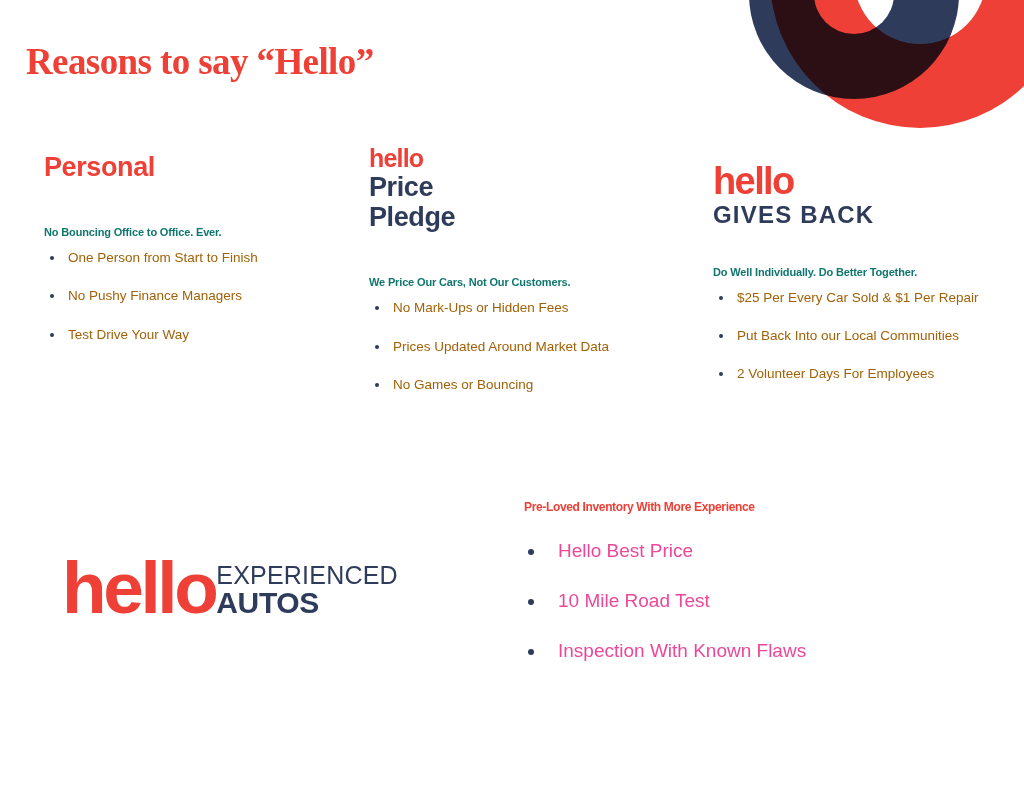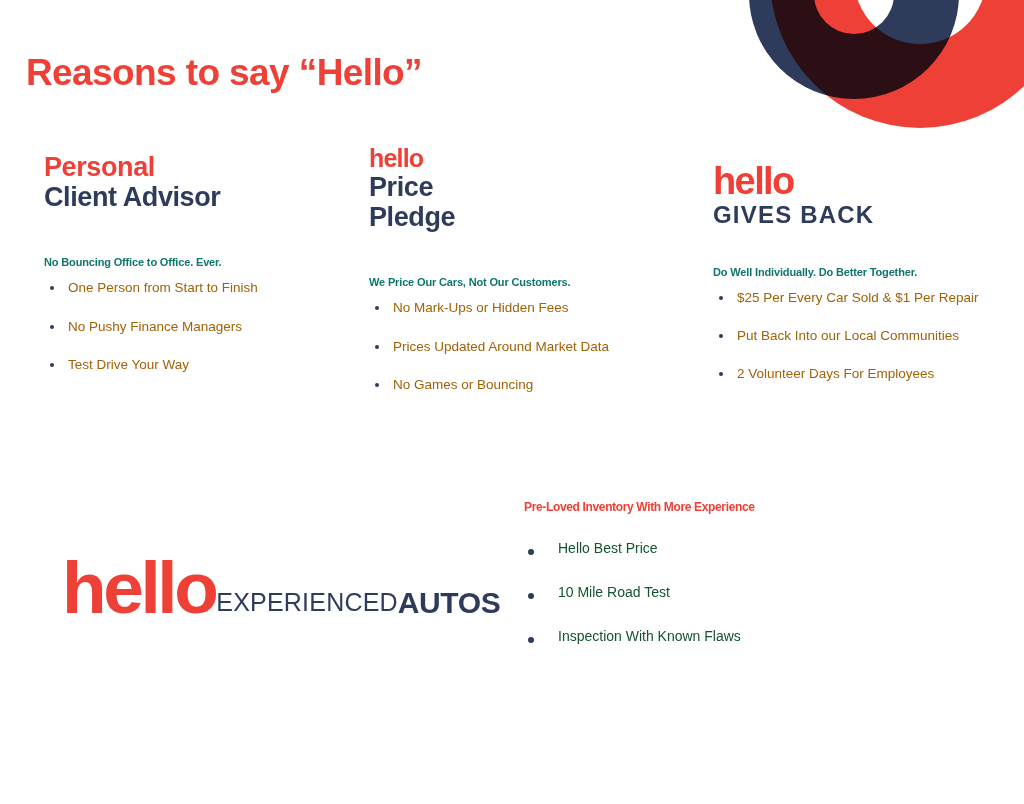--- a/index.html
+++ b/index.html
@@ -31,27 +31,28 @@
     height: 140px;
     overflow: hidden;
     pointer-events: none;
   }
   .deco svg { display: block; }
 
   
   .page-title {
     position: absolute;
     left: 26px;
-    top: 28px;
+    top: 17px;
     font-size: 37px;
     font-weight: bold;
     color: #EE4036;
     letter-spacing: -0.6px;
     line-height: 1.1;
     white-space: nowrap;
+    font-family: Liberation Serif, serif;
   }
 
   
   .columns {
     position: absolute;
     left: 0;
     top: 140px;
     width: 1024px;
     height: 260px;
   }
@@ -143,21 +144,21 @@
   }
   .logo-hello {
     color: #EE4036;
     font-size: 73px;
     font-weight: bold;
     letter-spacing: -3.4px;
     line-height: 0.88;
   }
   .logo-words {
     display: flex;
-    flex-direction: row;
+    flex-direction: column;
     justify-content: flex-end;
     color: #2E3B5B;
     margin-left: 1px;
     padding-bottom: 2px;
   }
   .logo-experienced {
     font-size: 25px;
     font-weight: normal;
     letter-spacing: 0.2px;
     line-height: 1.08;
@@ -183,22 +184,22 @@
     letter-spacing: -0.35px;
     white-space: nowrap;
   }
   ul.bullets-lg {
     list-style: none;
     margin: 26px 0 0 0;
     padding: 0;
   }
   ul.bullets-lg li {
     position: relative;
-    color: #14532d;
-    font-size: 14px;
+    color: #ec4899;
+    font-size: 19px;
     line-height: 1.2;
     margin-bottom: 27px;
     padding-left: 34px;
     white-space: nowrap;
   }
   ul.bullets-lg li .dot {
     position: absolute;
     left: 4px;
     top: 9px;
     width: 6px;
@@ -231,21 +232,20 @@
     </svg>
   </div>
 
   <h1 class="page-title">Reasons to say “Hello”</h1>
 
   <div class="columns">
 
     <div class="col col-1">
       <div class="col-head">
         <span class="head-line head-red">Personal</span>
-        <span class="head-line head-navy">Client Advisor</span>
       </div>
       <div class="col-tagline">No Bouncing Office to Office. Ever.</div>
       <ul class="bullets">
         <li>
           <span class="dot"></span>
           <span>One Person from Start to Finish</span>
         </li>
         <li>
           <span class="dot"></span>
           <span>No Pushy Finance Managers</span>

